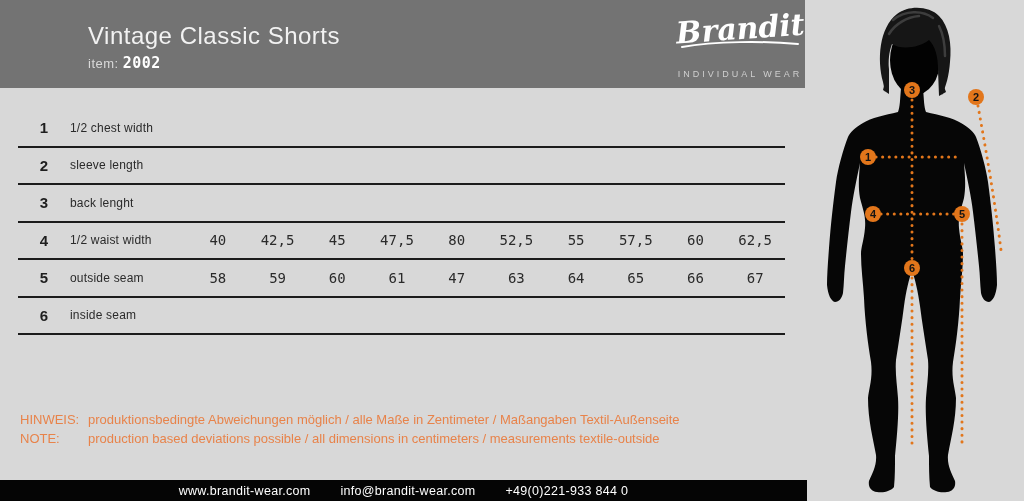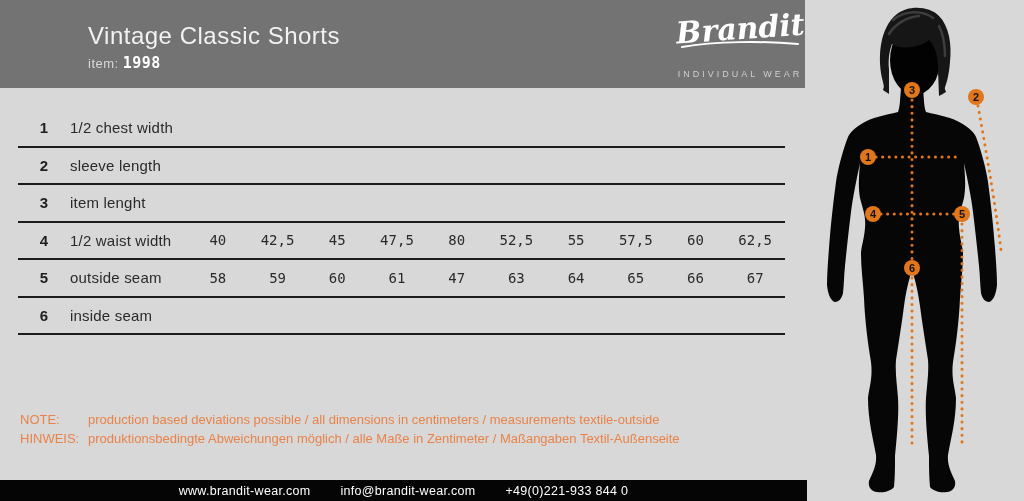--- a/index.html
+++ b/index.html
@@ -25,21 +25,21 @@
     font-family:"DejaVu Serif",serif;font-style:italic;font-weight:bold;
     font-size:30px;color:#fff;transform:rotate(-4deg);display:inline-block;line-height:1;
   }
   .logo-underline{display:block;margin:0 auto;margin-top:-4px;}
   .logo-tagline{font-size:9px;letter-spacing:3px;color:#cfcfcf;margin-top:19px;}
   
   .size-table{position:absolute;left:18px;top:110px;width:767px;color:#1e1e1e;}
   .trow{display:flex;align-items:center;height:37.5px;border-bottom:2px solid #1b1b1b;box-sizing:border-box;}
   .cell{box-sizing:border-box;}
   .cell.num{width:52px;text-align:center;font-weight:bold;font-size:15px;}
-  .cell.label{width:118px;text-align:left;font-size:15px;color:#2a2a2a;letter-spacing:.2px;}
+  .cell.label{width:118px;text-align:left;font-size:12px;color:#2a2a2a;letter-spacing:.2px;}
   .cell.val{flex:1;text-align:center;font-family:"DejaVu Sans Mono",monospace;font-size:14px;color:#2a2a2a;}
   .thead{border-bottom:2px solid #1b1b1b;}
   .thead .cell.label{font-weight:bold;font-size:15px;letter-spacing:1px;color:#111;}
   .thead .cell.val{font-family:"Liberation Sans",sans-serif;font-weight:bold;font-size:15px;color:#111;}
   
   .notes{position:absolute;left:20px;top:410px;font-size:13px;line-height:19px;}
   .note-line{display:flex;}
   .note-label{width:68px;flex:0 0 68px;}
   
   .footer{
@@ -49,21 +49,21 @@
   }
   
   .figure-wrap{position:absolute;left:805px;top:0;width:219px;height:501px;}
 </style>
 </head>
 <body>
 
 <div class="header">
   <div class="title">Vintage Classic Shorts</div>
   <div class="item-line">
-    <span>item:</span><span class="item-number">1998</span>
+    <span>item:</span><span class="item-number">2002</span>
   </div>
   <div class="logo">
     <span class="logo-script">Brandit</span>
     <svg class="logo-underline" width="120" height="10" viewBox="0 0 120 10">
       <path d="M2,7 C35,1 85,1 118,4" stroke="#ffffff" stroke-width="2" fill="none" stroke-linecap="round"></path>
     </svg>
     <div class="logo-tagline">INDIVIDUAL WEAR</div>
   </div>
 </div>
 
@@ -92,21 +92,21 @@
         <div class="cell val"></div>
         <div class="cell val"></div>
         <div class="cell val"></div>
         <div class="cell val"></div>
         <div class="cell val"></div>
         <div class="cell val"></div>
         <div class="cell val"></div>
       </div>
       <div class="trow">
         <div class="cell num">3</div>
-        <div class="cell label">item lenght</div>
+        <div class="cell label">back lenght</div>
         <div class="cell val"></div>
         <div class="cell val"></div>
         <div class="cell val"></div>
         <div class="cell val"></div>
         <div class="cell val"></div>
         <div class="cell val"></div>
         <div class="cell val"></div>
         <div class="cell val"></div>
         <div class="cell val"></div>
         <div class="cell val"></div>
@@ -151,26 +151,26 @@
         <div class="cell val"></div>
         <div class="cell val"></div>
         <div class="cell val"></div>
         <div class="cell val"></div>
       </div>
     </div>
 </div>
 
 <div class="notes" style="color: rgb(232, 131, 74);">
   <div class="note-line">
+    <span class="note-label">HINWEIS:</span>
+    <span>produktionsbedingte Abweichungen möglich / alle Maße in Zentimeter / Maßangaben Textil-Außenseite</span>
+  </div>
+  <div class="note-line">
     <span class="note-label">NOTE:</span>
     <span>production based deviations possible / all dimensions in centimeters / measurements textile-outside</span>
-  </div>
-  <div class="note-line">
-    <span class="note-label">HINWEIS:</span>
-    <span>produktionsbedingte Abweichungen möglich / alle Maße in Zentimeter / Maßangaben Textil-Außenseite</span>
   </div>
 </div>
 
 <div class="footer">
   <span>www.brandit-wear.com</span>
   <span>info@brandit-wear.com</span>
   <span>+49(0)221-933 844 0</span>
 </div>
 
 <div class="figure-wrap">

